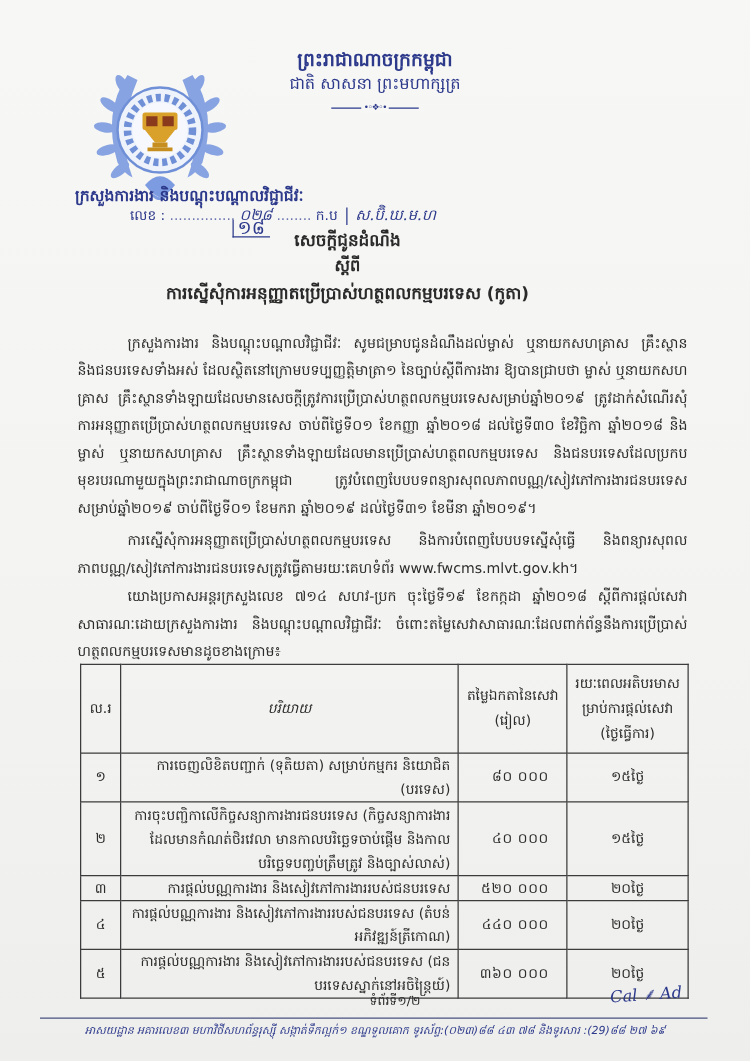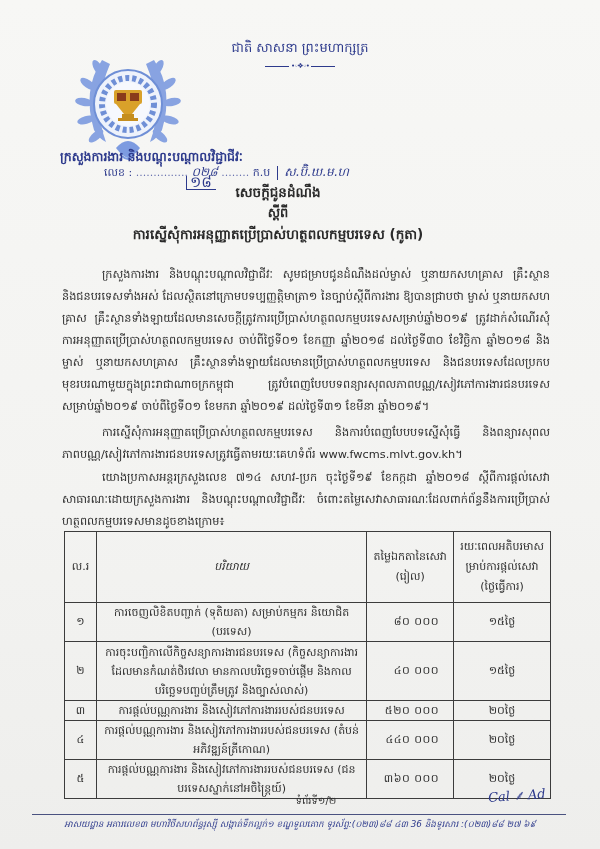--- a/index.html
+++ b/index.html
@@ -137,21 +137,21 @@
       height: 70px;
       text-align: center;
       line-height: 20px;
     }
     .col-no { width: 19px; text-align: center; }
     .col-desc { width: 258px; font-style: italic; }
     .col-fee { width: 74px; text-align: center; }
     .col-dur { width: 84px; text-align: center; }
     .fee-table td.c { text-align: center; }
     .fee-table td.r { text-align: right; padding-right: 14px; letter-spacing: 0.5px; }
-    .fee-table td.d { line-height: 19px; text-align: center; }
+    .fee-table td.d { line-height: 19px; text-align: right; }
     .row-1 td { height: 19px; }
     .row-2 td { height: 58px; }
     .row-3 td { height: 19px; }
     .row-4 td { height: 38px; }
     .row-5 td { height: 38px; }
     .page-num {
       position: absolute;
       left: 0; width: 600px; top: 794px;
       text-align: center;
       font-size: 10px;
@@ -218,20 +218,21 @@
       <path d="M44 56 h24 l-8 10 h-8z" fill="#d9a12a"></path>
       <rect x="50" y="66" width="12" height="4" fill="#c58e1f"></rect>
       <rect x="46" y="70" width="20" height="3" fill="#c58e1f"></rect>
 
       <path d="M44 100 q12 -14 24 0 q-6 8 -12 10 q-6 -2 -12 -10z" fill="#7d9be0"></path>
       <path d="M50 108 q6 6 12 0" stroke="#7d9be0" stroke-width="2" fill="none"></path>
     </svg>
   </div>
 
   <div class="kingdom">
+    <div class="kingdom-title">ព្រះរាជាណាចក្រកម្ពុជា</div>
     <div class="kingdom-motto">ជាតិ សាសនា ព្រះមហាក្សត្រ</div>
     <div class="kingdom-divider">
       <span>•◦❖◦•</span>
     </div>
   </div>
 
   <div class="ministry">ក្រសួងការងារ និងបណ្តុះបណ្តាលវិជ្ជាជីវៈ</div>
   <div class="ref-line">
     <span>លេខ :</span>
     <span class="dots">...............</span>
@@ -296,15 +297,15 @@
         <td class="d">ការផ្តល់បណ្ណការងារ និងសៀវភៅការងាររបស់ជនបរទេស (ជនបរទេសស្នាក់នៅអចិន្ត្រៃយ៍)</td>
         <td class="r">៣៦០ ០០០</td>
         <td class="c">២០ថ្ងៃ</td>
       </tr>
     </tbody>
   </table>
 
   <div class="page-num">ទំព័រទី១/២</div>
   <div class="signature">Cal ⸙ Ad</div>
   <div class="footer-rule"></div>
-  <div class="footer-text">អាសយដ្ឋាន អគារលេខ៣ មហាវិថីសហព័ន្ធរុស្ស៊ី សង្កាត់ទឹកល្អក់១ ខណ្ឌទួលគោក ទូរស័ព្ទ:(០២៣)៨៨ ៤៣ 36  និងទូរសារ :(០២៣)៨៨ ២៧ ៦៩</div>
+  <div class="footer-text">អាសយដ្ឋាន អគារលេខ៣ មហាវិថីសហព័ន្ធរុស្ស៊ី សង្កាត់ទឹកល្អក់១ ខណ្ឌទួលគោក ទូរស័ព្ទ:(០២៣)៨៨ ៤៣ ៧៨  និងទូរសារ :(29)៨៨ ២៧ ៦៩</div>
 
 </div>
 
 </body></html>

